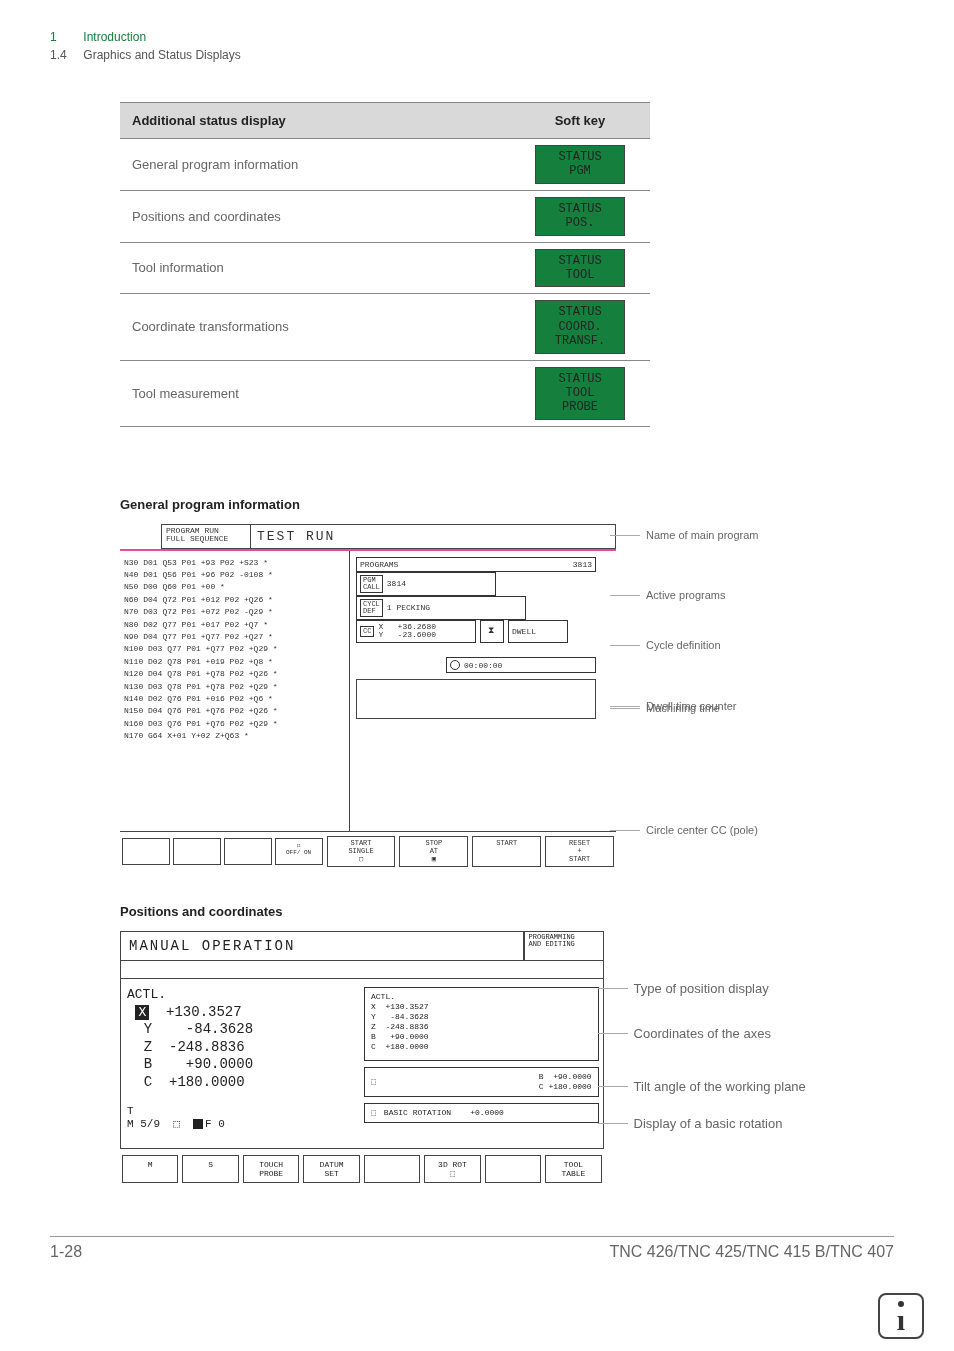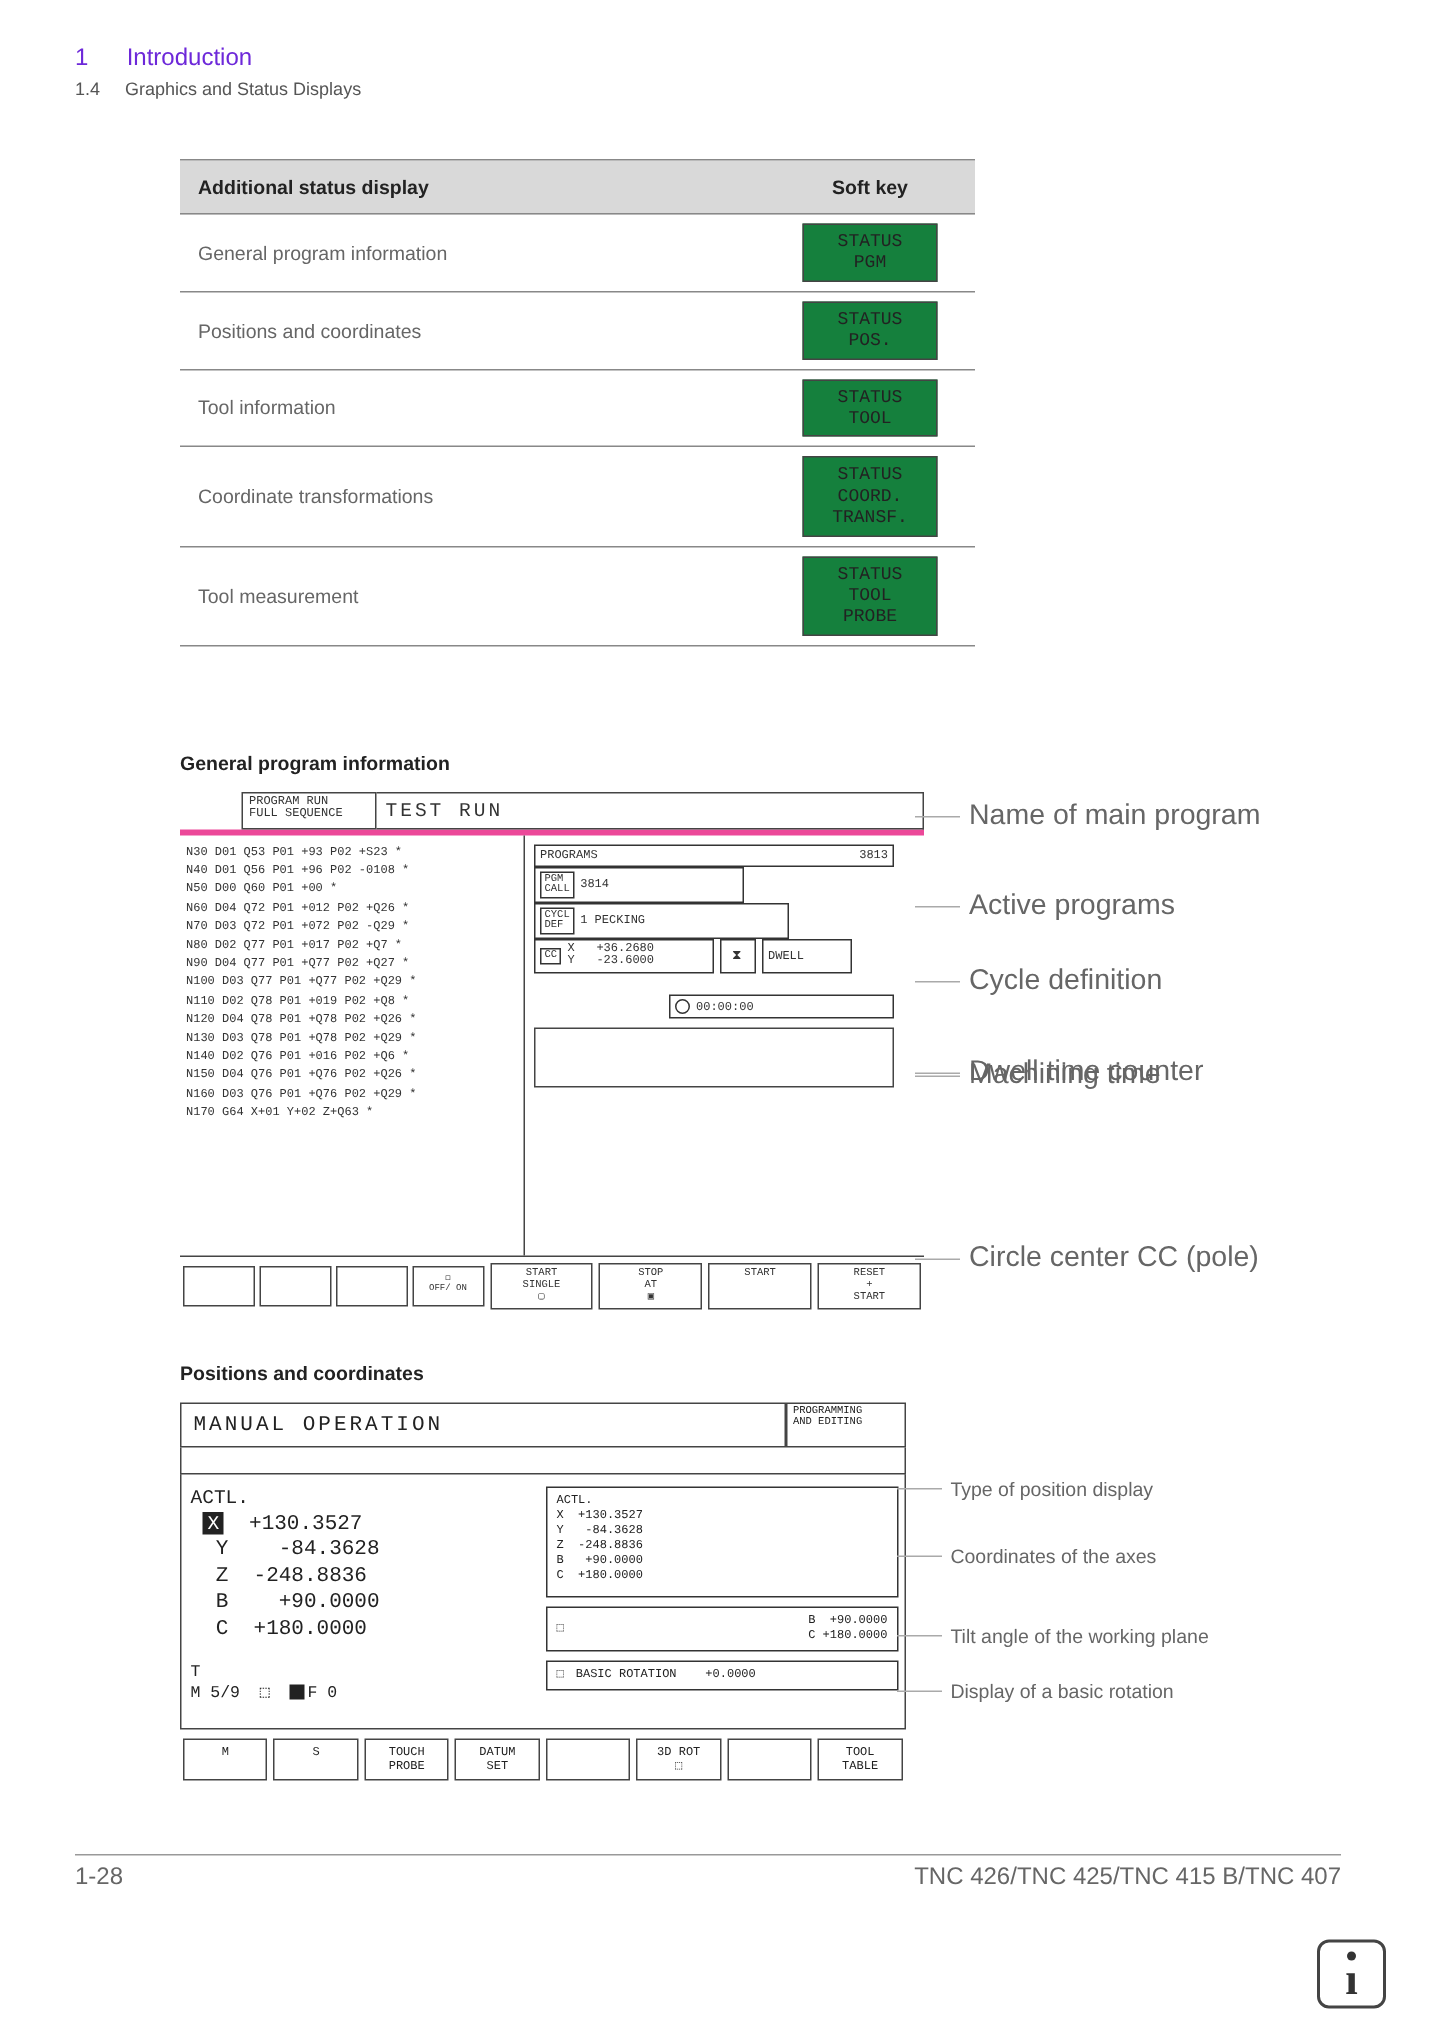--- a/index.html
+++ b/index.html
@@ -5,53 +5,53 @@
   * { box-sizing: border-box; margin: 0; padding: 0; }
   body {
     width: 954px;
     height: 1351px;
     background: #fff;
     font-family: Arial, Helvetica, sans-serif;
     color: #222;
     position: relative;
     padding: 30px 60px 0 50px;
   }
-  .hdr-line { font-size: 16px; color: #6d28d9; margin-bottom: 4px; }
+  .hdr-line { font-size: 12px; color: #15803d; margin-bottom: 4px; }
   .hdr-num { display: inline-block; width: 30px; }
   .hdr-sub { font-size: 12px; color: #555; margin-bottom: 40px; }
   .content { margin-left: 70px; }
 
   
   table.status { width: 530px; border-collapse: collapse; margin-bottom: 70px; }
   table.status th { background: #d9d9d9; text-align: left; font-size: 13px; font-weight: bold; padding: 10px 12px; border-top: 1px solid #888; border-bottom: 1px solid #888; }
   table.status th:last-child { text-align: center; width: 140px; }
   table.status td { font-size: 13px; color: #666; padding: 10px 12px; border-bottom: 1px solid #888; vertical-align: middle; }
   table.status td:last-child { text-align: center; padding: 6px; }
   .softkey { border: 1px solid #444; display: inline-block; padding: 4px 8px; font-family: "Courier New", monospace; font-size: 12px; line-height: 1.2; text-align: center; min-width: 90px; white-space: pre; background: #15803d; color: #222; }
 
   
   .sect-title { font-size: 13px; font-weight: bold; margin: 30px 0 12px; }
 
   
   .fig1-wrap { display: flex; align-items: flex-start; }
   .fig1 { width: 520px; height: 350px; border: none; position: relative; font-family: "Courier New", monospace; font-size: 9px; color: #333; }
-  .fig1 .toprow { display: flex; border-bottom: 4px solid #ec4899; padding-left: 41px; }
+  .fig1 .toprow { display: flex; border-bottom: 2px solid #ec4899; padding-left: 41px; }
   .fig1 .modebox { border: 1px solid #444; padding: 2px 4px; white-space: pre; font-size: 8px; width: 90px; line-height: 1.1; }
   .fig1 .testrun { flex: 1; border: 1px solid #444; border-left: none; padding: 4px 6px; font-size: 13px; letter-spacing: 2px; }
   .fig1 .body { display: flex; height: 280px; }
   .fig1 .codecol { width: 230px; border-right: 1px solid #444; padding: 6px 4px 4px 4px; line-height: 1.55; font-size: 8px; }
   .fig1 .rightcol { flex: 1; padding: 6px; position: relative; }
   .smbox { border: 1px solid #333; padding: 2px 3px; margin-bottom: 0; display: flex; align-items: center; gap: 4px; font-size: 8px; }
   .smbox .lbl { border: 1px solid #333; padding: 1px 2px; font-size: 7px; white-space: pre; line-height: 1; }
   .smbox-wide { width: 240px; }
   .fig1 .bottomsk { display: flex; border-top: 1px solid #444; height: 40px; }
   .fig1 .bottomsk > div { border: 1px solid #444; flex: 1; margin: 4px 2px; font-size: 7px; text-align: center; padding: 2px 0; white-space: pre; line-height: 1.2; }
   .fig1 .bottomsk > div.blanks { border: none; }
 
-  .callouts1 { margin-left: 30px; font-size: 19px; color: #666; position: relative; height: 350px; width: 260px; }
+  .callouts1 { margin-left: 30px; font-size: 11px; color: #666; position: relative; height: 350px; width: 260px; }
   .callouts1 div { position: absolute; left: 0; white-space: nowrap; }
   .callouts1 div::before { content: ""; position: absolute; right: 100%; width: 30px; border-top: 1px solid #aaa; top: 50%; margin-right: 6px; }
   .cl1 { top: 5px; } .cl2 { top: 65px; } .cl3 { top: 115px; }
   .cl4 { top: 140px; margin-top: 36px; } .cl5 { top: 178px; } .cl6 { top: 300px; }
 
   
   .fig2-wrap { display: flex; align-items: flex-start; margin-top: 10px; }
   .fig2 { width: 520px; height: 270px; position: relative; font-family: "Courier New", monospace; font-size: 10px; color: #222; }
   .fig2 .toprow { display: flex; }
   .fig2 .manual { border: 1px solid #444; padding: 6px 8px; font-size: 14px; letter-spacing: 2px; flex: 1; }

